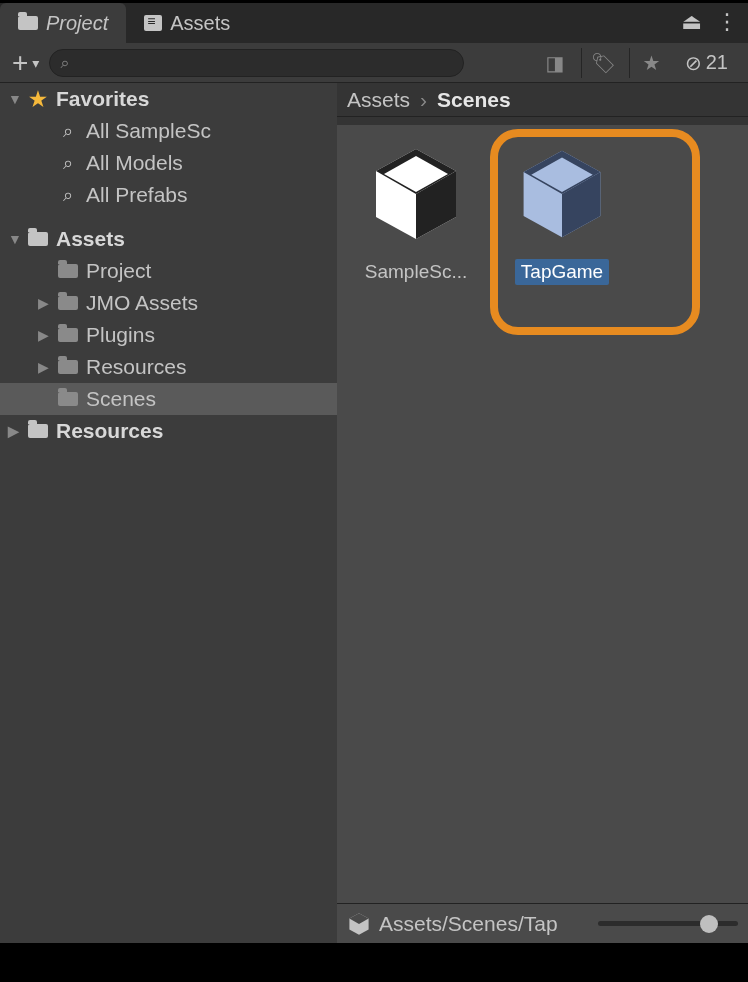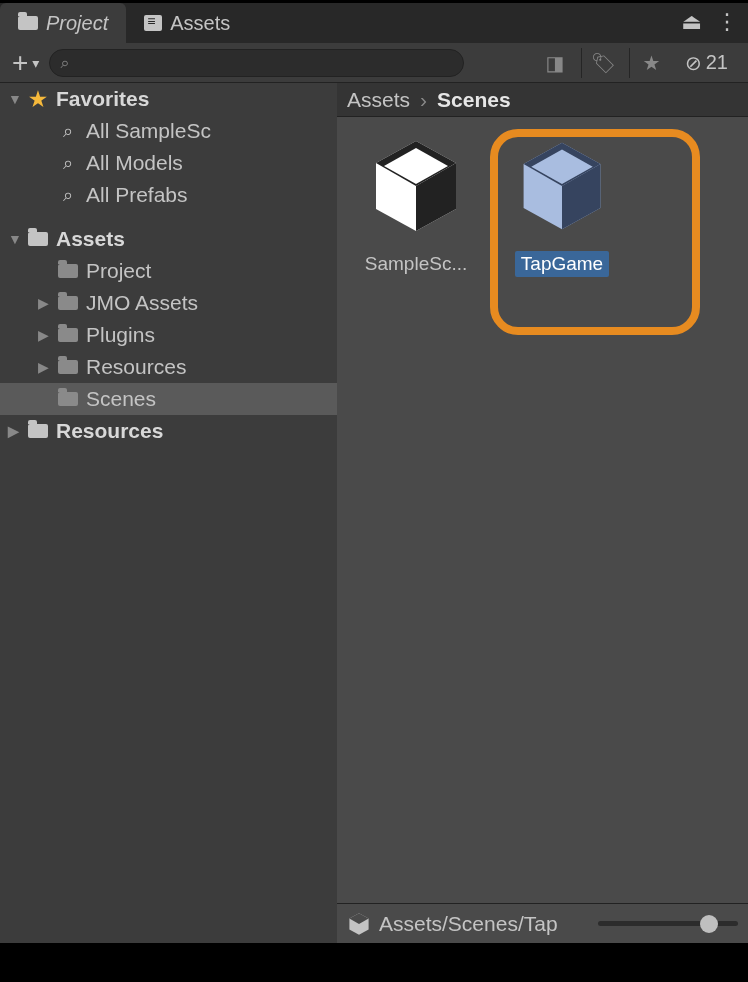--- a/index.html
+++ b/index.html
@@ -38,21 +38,21 @@
   .tree-row .folder.dark { background:#8a8a8a; }
   .tree-row .folder.dark::before { background:#8a8a8a; }
   .tree-row .searchglass { font-size:18px; color:#c4c4c4; }
   .tree-row.header { font-weight:bold; color:#d8d8d8; }
   .tree-row.child { padding-left:38px; }
   .tree-row.child2 { padding-left:38px; }
   .content { flex:1; display:flex; flex-direction:column; background:#343434; }
   .breadcrumb { height:34px; border-bottom:1px solid #222; display:flex; align-items:center; padding:0 10px; font-size:21px; gap:10px; }
   .breadcrumb .sep { color:#888; }
   .breadcrumb .current { font-weight:bold; color:#e6e6e6; }
-  .grid { flex:1; background:#4a4a4a; padding:14px; display:flex; gap:16px; align-content:flex-start; }
+  .grid { flex:1; background:#4a4a4a; padding:14px; display:flex; gap:16px; align-content:flex-start;margin-top:8px; }
   .asset { width:130px; display:flex; flex-direction:column; align-items:center; gap:10px; cursor:pointer; position:relative; }
   .asset .thumb { width:110px; height:110px; display:flex; align-items:center; justify-content:center; }
   .asset .label { font-size:19px; color:#c4c4c4; padding:2px 6px; border-radius:2px; white-space:nowrap; overflow:hidden; text-overflow:ellipsis; max-width:120px; }
   .asset.selected .label { background:#3a6799; color:#fff; }
   .highlight-box { position:absolute; top:129px; left:490px; width:210px; height:206px; border:8px solid #e78b20; border-radius:28px; pointer-events:none; }
   .footer { height:40px; border-top:1px solid #222; display:flex; align-items:center; padding:4px 10px; gap:8px; background:#4a4a4a; }
   .footer .unity-mini { width:24px; height:24px; }
   .footer .path { font-size:21px; color:#c4c4c4; flex:1; white-space:nowrap; overflow:hidden; text-overflow:ellipsis; }
   .footer .slider { width:140px; height:5px; background:#2c2c2c; border-radius:3px; position:relative; }
   .footer .slider .knob { position:absolute; right:20px; top:-6px; width:18px; height:18px; background:#bfbfbf; border-radius:50%; }

